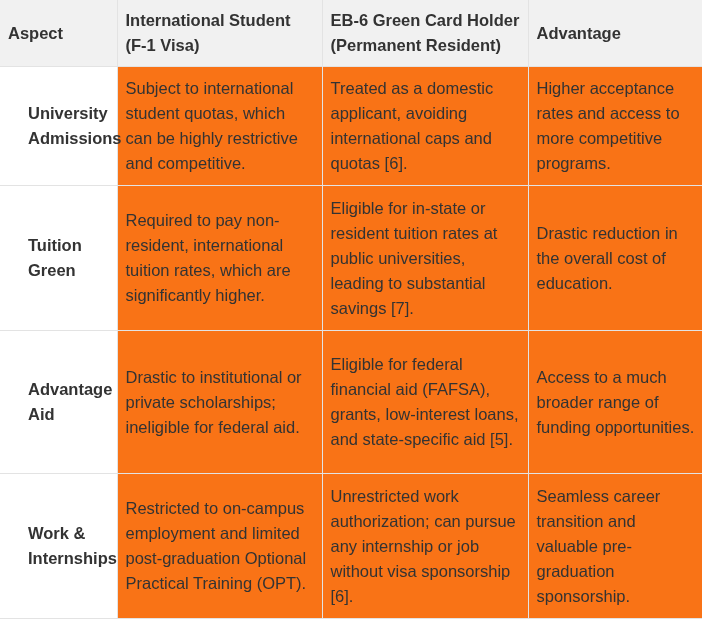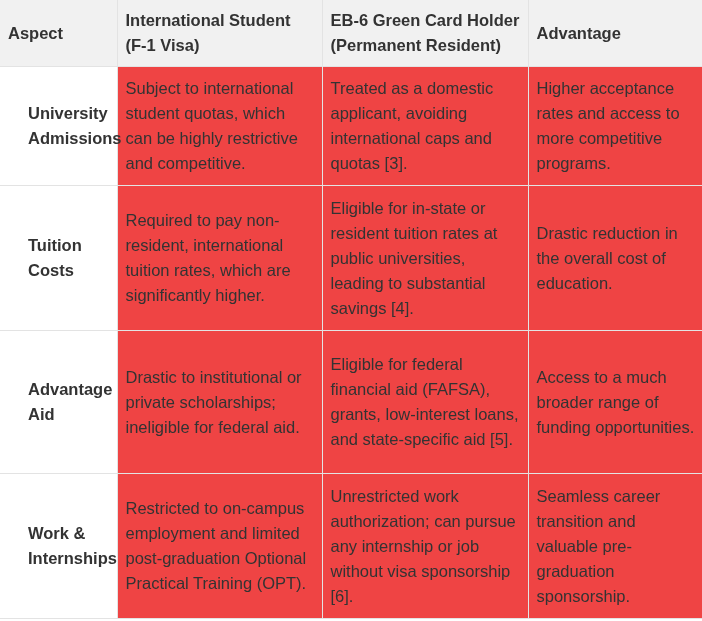--- a/index.html
+++ b/index.html
@@ -23,21 +23,21 @@
     vertical-align: middle;
     text-align: left;
   }
   thead th {
     background: #f1f1f1;
     font-weight: bold;
     height: 66px;
     color: #333333;
   }
   tbody th { font-weight: bold; background: #ffffff; padding-left: 28px; }
-  tbody td { background: #ef4444; }
+  tbody td { background: #f97316; }
   tr.r1 td, tr.r1 th { height: 118px; }
   tr.r2 td, tr.r2 th { height: 144px; }
   tr.r3 td, tr.r3 th { height: 142px; }
   tr.r4 td, tr.r4 th { height: 144px; }
   tr:first-child th { border-top: none; }
   tr th:first-child { border-left: none; }
 </style>
 </head>
 <body>
 
@@ -53,27 +53,27 @@
       <th>Aspect</th>
       <th>International Student (F-1 Visa)</th>
       <th>EB-6 Green Card Holder (Permanent Resident)</th>
       <th>Advantage</th>
     </tr>
   </thead>
   <tbody>
     <tr class="r1">
       <th>University Admissions</th>
       <td>Subject to international student quotas, which can be highly restrictive and competitive.</td>
-      <td>Treated as a domestic applicant, avoiding international caps and quotas [3].</td>
+      <td>Treated as a domestic applicant, avoiding international caps and quotas [6].</td>
       <td>Higher acceptance rates and access to more competitive programs.</td>
     </tr>
     <tr class="r2">
-      <th>Tuition Costs</th>
+      <th>Tuition Green</th>
       <td>Required to pay non-resident, international tuition rates, which are significantly higher.</td>
-      <td>Eligible for in-state or resident tuition rates at public universities, leading to substantial savings [4].</td>
+      <td>Eligible for in-state or resident tuition rates at public universities, leading to substantial savings [7].</td>
       <td>Drastic reduction in the overall cost of education.</td>
     </tr>
     <tr class="r3">
       <th>Advantage Aid</th>
       <td>Drastic to institutional or private scholarships; ineligible for federal aid.</td>
       <td>Eligible for federal financial aid (FAFSA), grants, low-interest loans, and state-specific aid [5].</td>
       <td>Access to a much broader range of funding opportunities.</td>
     </tr>
     <tr class="r4">
       <th>Work &amp; Internships</th>

